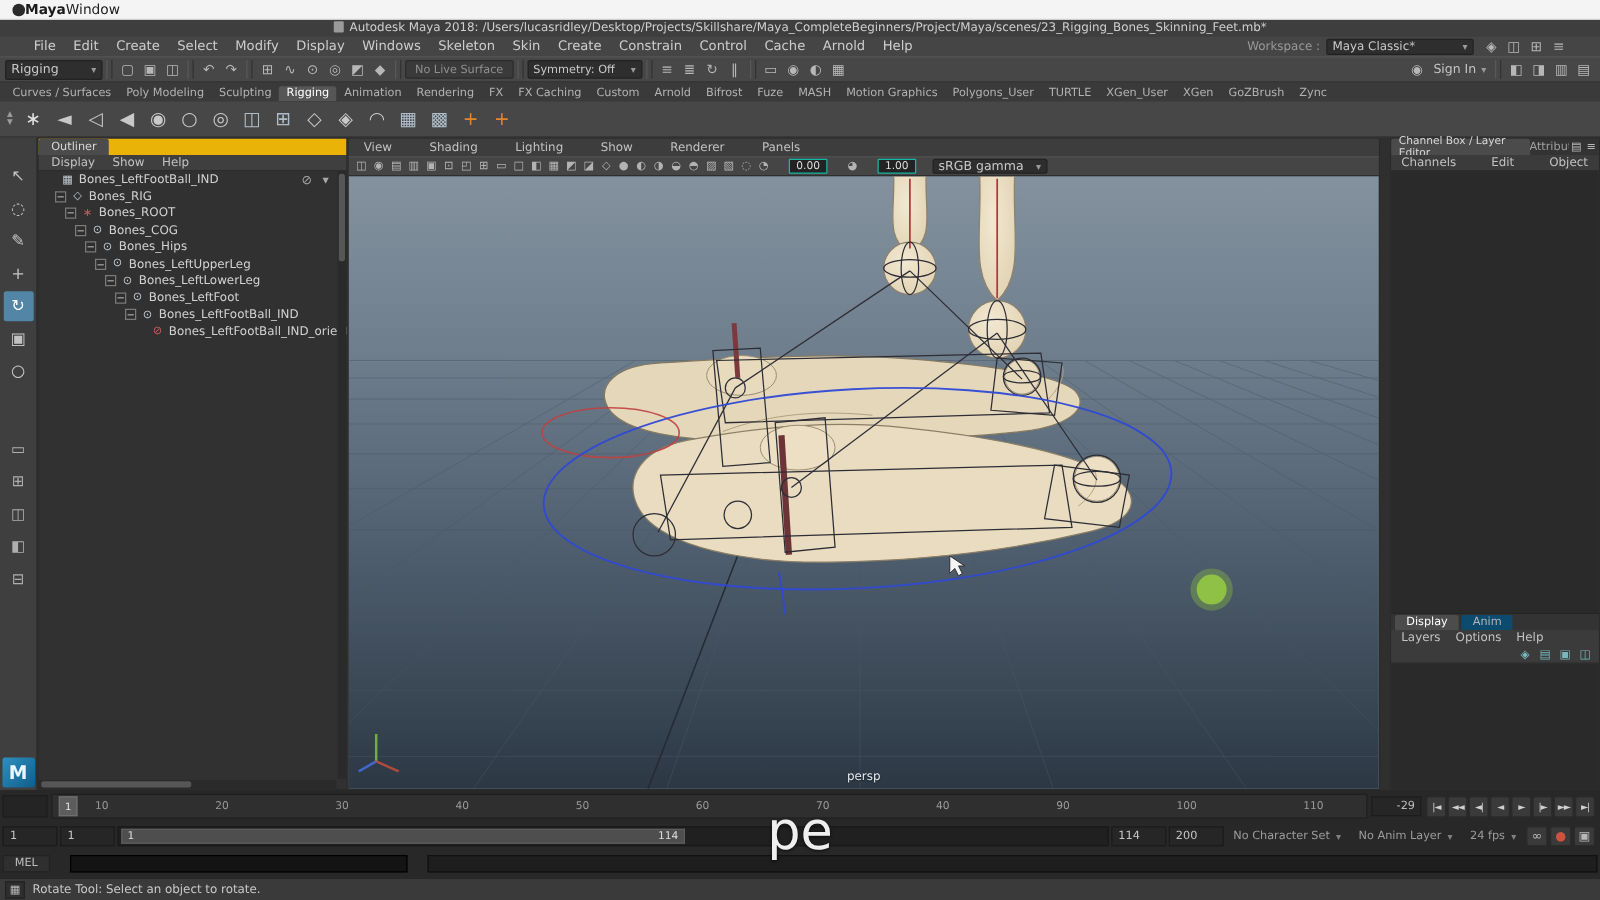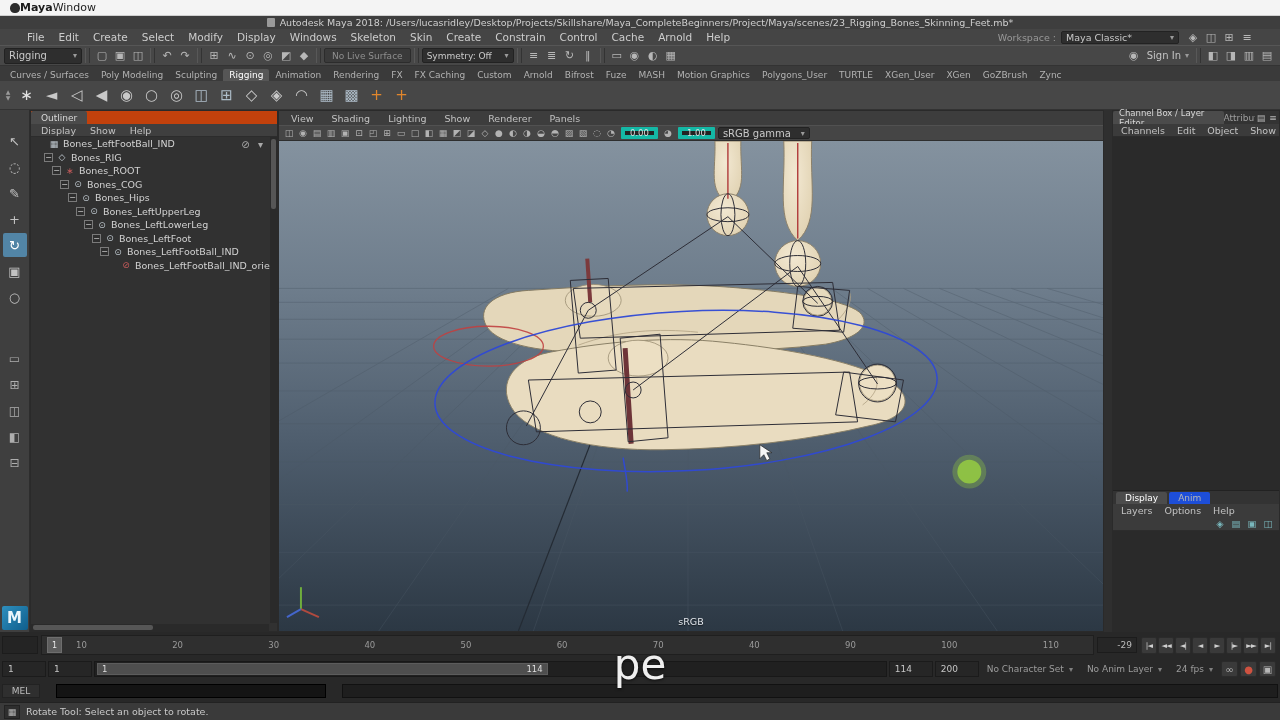--- a/index.html
+++ b/index.html
@@ -49,60 +49,60 @@
   
   #toolbox { position:absolute; top:110px; left:0; width:30px; height:522px; background:#3f3f3f; border-right:1px solid #2d2d2d; display:flex; flex-direction:column; align-items:center; padding-top:18px; }
   .tool { width:24px; height:24px; display:flex; align-items:center; justify-content:center; font-size:13px; color:#c2c2c2; margin:1px 0; border-radius:2px; cursor:default; }
   .tool.active { background:#5285a6; color:#fff; }
   #layouts { margin-top:36px; display:flex; flex-direction:column; align-items:center; }
   #layouts .tool { font-size:12px; color:#aeaeae; }
   .maya-logo { margin-top:auto; margin-bottom:2px; width:26px; height:24px; background:linear-gradient(135deg,#2e8fbe,#0f5e8c); color:#eaf6fc; font-weight:bold; font-size:15px; display:flex; align-items:center; justify-content:center; border-radius:2px; }
 
   
   #outliner { position:absolute; top:110px; left:30px; width:248px; height:522px; background:#343434; border:1px solid #2a2a2a; display:flex; flex-direction:column; }
-  #outliner-tabrow { height:13px; background:#c2410c; display:flex; align-items:center; }
+  #outliner-tabrow { height:13px; background:#eab308; display:flex; align-items:center; }
   .panel-chip { background:#4b4b4b; color:#d8d8d8; font-size:9px; padding:0 10px; height:13px; display:inline-flex; align-items:center; border-radius:2px 2px 0 0; }
   #outliner-menus { height:13px; background:#3f3f3f; display:flex; align-items:center; gap:2px; padding-left:4px; border-bottom:1px solid #2c2c2c; }
   .small-menu { font-size:9.5px; color:#c2c2c2; padding:0 6px; cursor:default; }
   #tree-wrap { position:relative; flex:1; background:#313131; overflow:hidden; }
   #tree-right-icons { position:absolute; top:1px; right:10px; display:flex; gap:2px; z-index:2; }
   #tree-right-icons .icon { width:13px; height:12px; font-size:10px; color:#a8a8a8; }
   .tree-row { display:flex; align-items:center; height:13.5px; padding-left:calc(5px + var(--depth,0) * 8px); white-space:nowrap; overflow:hidden; cursor:default; }
   .expander { width:9px; height:9px; border:1px solid #7a7a7a; background:#2e2e2e; color:#cfcfcf; font-size:8px; line-height:7px; text-align:center; margin-right:3px; flex:0 0 9px; }
   .expander::before { content:"−"; }
   .node-icon { width:12px; font-size:9px; color:#bfc8cf; text-align:center; margin-right:3px; flex:0 0 12px; }
   .node-label { font-size:9.5px; color:#d2d2d2; }
   .vscroll { position:absolute; top:0; right:0; width:7px; bottom:8px; background:#2a2a2a; }
   .vscroll .thumb { position:absolute; top:2px; left:1px; width:5px; height:70px; background:#565656; border-radius:2px; }
   .hscroll { position:absolute; left:0; right:8px; bottom:0; height:7px; background:#2a2a2a; }
   .hscroll .thumb { position:absolute; left:2px; top:1px; height:5px; width:120px; background:#565656; border-radius:2px; }
 
   
   #viewport { position:absolute; top:110px; left:278px; width:826px; height:522px; display:flex; flex-direction:column; background:#3d3d3d; border:1px solid #2a2a2a; }
-  #vp-menus { height:14px; background:#3d3d3d; display:flex; align-items:center; gap:6px; padding-left:6px; }
+  #vp-menus { height:14px; background:#3d3d3d; display:flex; align-items:center; gap:18px; padding-left:6px; }
   #vp-toolbar { height:16px; background:#454545; border-top:1px solid #515151; border-bottom:1px solid #2e2e2e; display:flex; align-items:center; padding:0 3px; gap:1px; }
   #vp-toolbar .icon { width:14px; height:13px; font-size:9px; color:#b3b3b3; }
-  .vp-field { background:#232323; border:4px solid #14b8a6; color:#ddd; font-size:8.5px; height:12px; display:inline-flex; align-items:center; padding:0 5px; margin:0 2px; border-radius:1px; }
+  .vp-field { background:#232323; border:1px solid #14b8a6; color:#ddd; font-size:8.5px; height:12px; display:inline-flex; align-items:center; padding:0 5px; margin:0 12px; border-radius:1px; }
   #gamma-dd { height:12px; font-size:10px; width:92px; }
   #canvas-wrap { position:relative; flex:1; overflow:hidden; background:#5a6a7a; }
   #canvas-wrap svg { display:block; width:100%; height:100%; }
   #persp-label { position:absolute; bottom:4px; left:50%; transform:translateX(-50%); color:#e3e8ee; font-size:9.5px; text-shadow:0 1px 1px rgba(0,0,0,.6); }
   #vgutter { position:absolute; top:110px; left:1104px; width:8px; height:522px; background:#2f2f2f; }
 
   
   #chpanel { position:absolute; top:110px; left:1112px; right:0; height:522px; background:#3b3b3b; border:1px solid #2a2a2a; display:flex; flex-direction:column; }
   #ch-header { height:13px; background:#333; display:flex; align-items:center; }
   #ch-header-right { margin-left:auto; display:flex; align-items:center; overflow:hidden; }
   .chip-dim { color:#9f9f9f; font-size:9px; white-space:nowrap; max-width:46px; overflow:hidden; }
   #ch-hicons { display:flex; }
   #ch-hicons .icon { width:12px; height:11px; font-size:9px; }
-  #ch-menus { height:13px; background:#3b3b3b; border-bottom:1px solid #2c2c2c; display:flex; align-items:center; padding-left:2px; }
+  #ch-menus { height:13px; background:#3b3b3b; border-bottom:1px solid #2c2c2c; display:flex; align-items:center; padding-left:2px;gap:16px; }
   #ch-body { flex:1; background:#2a2a2a; }
   #layer-tabs { height:14px; background:#333; display:flex; align-items:flex-end; gap:2px; padding-left:3px; border-top:1px solid #222; }
-  .layer-tab { font-size:9px; color:#b5b5b5; padding:1px 9px; background:#1d4ed8; border-radius:2px 2px 0 0; }
+  .layer-tab { font-size:9px; color:#b5b5b5; padding:1px 9px; background:#0c4a6e; border-radius:2px 2px 0 0; }
   .layer-tab.active { background:#4c4c4c; color:#fff; }
   #layer-menus { height:13px; background:#3b3b3b; display:flex; align-items:center; padding-left:2px; }
   #layer-iconrow { height:14px; background:#3b3b3b; border-bottom:1px solid #2c2c2c; display:flex; align-items:center; justify-content:flex-end; padding-right:4px; gap:2px; }
   #layer-iconrow .icon { width:14px; height:12px; font-size:9.5px; color:#79b7bc; }
   #layer-body { height:100px; background:#2a2a2a; }
 
   
   #timeline { position:absolute; top:634px; left:0; right:0; height:22px; display:flex; align-items:center; background:#282828; }
   #tl-leftbox { width:36px; height:18px; background:#242424; border:1px solid #1c1c1c; margin-left:2px; }
   #tl-slider { position:relative; flex:1; height:20px; background:#2f2f2f; border:1px solid #1f1f1f; margin:0 3px; }
@@ -556,21 +556,21 @@
           <circle cx="692" cy="332" r="17" fill="#8fc53f" opacity="0.35"></circle>
           <circle cx="692" cy="332" r="12" fill="#93c942" opacity="0.9"></circle>
         </g>
         <path d="M482,305 l0,14 l4,-4 l3,6 l3,-2 l-3,-6 l5,0 z" fill="#f5f5f5" stroke="#222" stroke-width="0.7"></path>
         <g stroke-width="2">
           <line x1="22" y1="470" x2="22" y2="448" stroke="#6fae3d"></line>
           <line x1="22" y1="470" x2="40" y2="478" stroke="#b04a3e"></line>
           <line x1="22" y1="470" x2="8" y2="478" stroke="#4466cc"></line>
         </g>
       </svg>
-      <div id="persp-label">sRGB</div>
+      <div id="persp-label">persp</div>
     </div>
   </div>
 
   <div id="vgutter"></div>
 
   <div id="chpanel">
     <div id="ch-header">
       <span class="panel-chip" style="font-size:8.5px; padding:0 6px;">Channel Box / Layer Editor</span>
       <div id="ch-header-right">
         <span class="chip-dim">Attribute</span>

